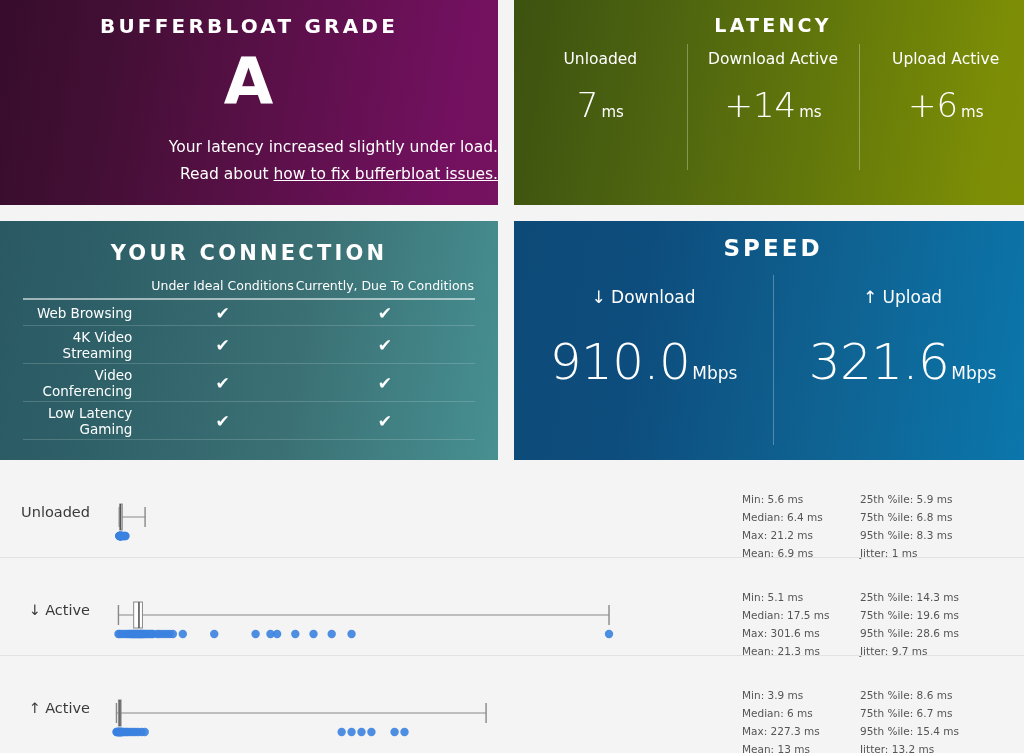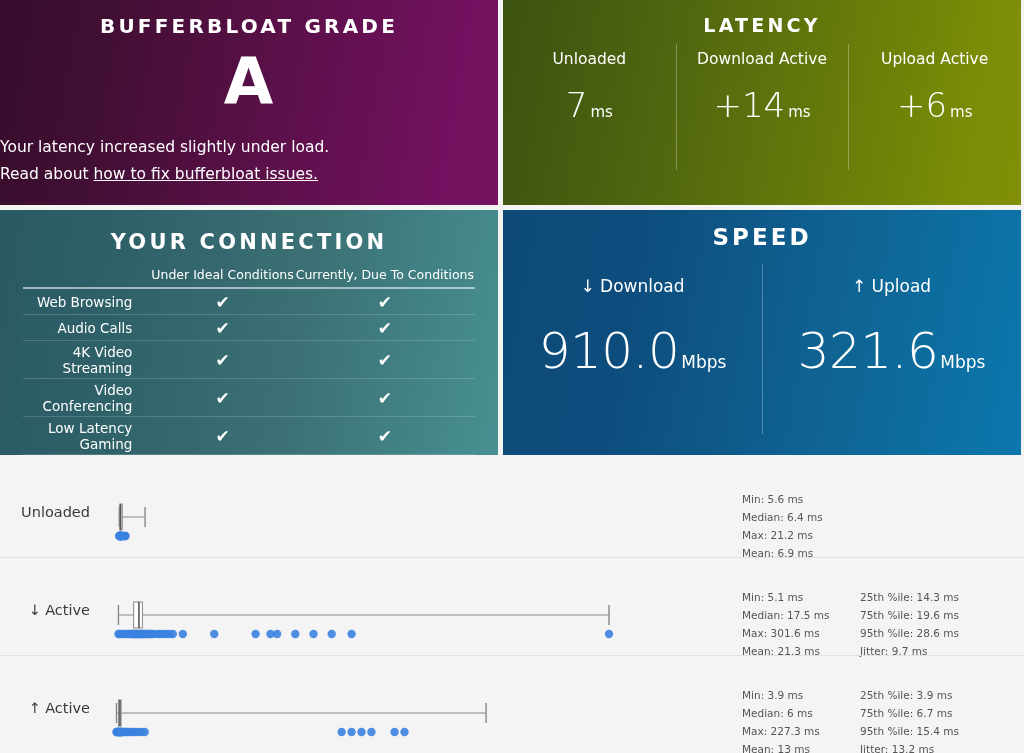--- a/index.html
+++ b/index.html
@@ -9,21 +9,21 @@
   body {
     width: 1024px; height: 753px;
     font-family: "DejaVu Sans", "Liberation Sans", sans-serif;
     overflow: hidden;
     position: relative;
   }
   .grid {
     display: grid;
     grid-template-columns: 498px 518px;
     grid-template-rows: 205px 245px;
-    gap: 5px;
+    gap: 16px;
     padding: 0 4px 0 0;
     width: 810px;
     box-sizing: border-box;
   }
 
   
   .panel {
     position: relative;
     color: #fff;
     overflow: hidden;
@@ -48,21 +48,21 @@
   
   .grade-letter {
     text-align: center;
     font-size: 64px;
     font-weight: 700;
     line-height: 1;
     margin-top: 12px;
     letter-spacing: 1px;
   }
   .grade-lines {
-    text-align: left;
+    text-align: right;
     margin-top: 20px;
     font-size: 15.5px;
     line-height: 1.72;
     font-weight: 400;
   }
   .grade-lines a {
     color: #fff;
     text-decoration: underline;
   }
 
@@ -226,25 +226,20 @@
       <thead>
         <tr>
           <th class="blank"></th>
           <th>Under Ideal Conditions</th>
           <th>Currently, Due To Conditions</th>
         </tr>
       </thead>
       <tbody>
         <tr>
           <td class="name">Web Browsing</td>
-          <td class="mark">✔</td>
-          <td class="mark">✔</td>
-        </tr>
-        <tr>
-          <td class="name">Audio Calls</td>
           <td class="mark">✔</td>
           <td class="mark">✔</td>
         </tr>
         <tr>
           <td class="name">4K Video Streaming</td>
           <td class="mark">✔</td>
           <td class="mark">✔</td>
         </tr>
         <tr>
           <td class="name">Video Conferencing</td>
@@ -309,20 +304,26 @@
             <circle cx="29.552727272727275" cy="76" r="4.2" fill="#3b82e0" fill-opacity="0.9"></circle>
           </g>
         </svg>
       </div>
     <div class="stats">
       <div class="col">
         <div>Min: 5.6 ms</div>
         <div>Median: 6.4 ms</div>
         <div>Max: 21.2 ms</div>
         <div>Mean: 6.9 ms</div>
+      </div>
+      <div class="col">
+        <div>25th %ile: 5.9 ms</div>
+        <div>75th %ile: 6.8 ms</div>
+        <div>95th %ile: 8.3 ms</div>
+        <div>Jitter: 1 ms</div>
       </div>
     </div>
   </div>
 
   <div class="lat-row">
     <div class="row-label">↓ Active</div>
     <div class="plot">
         <svg id="svg1" width="640" height="97">
           <g>
             <line x1="22.438181818181818" y1="57" x2="513.0109090909091" y2="57" stroke="#888888" stroke-width="1"></line>
@@ -434,20 +435,20 @@
         </svg>
       </div>
     <div class="stats">
       <div class="col">
         <div>Min: 3.9 ms</div>
         <div>Median: 6 ms</div>
         <div>Max: 227.3 ms</div>
         <div>Mean: 13 ms</div>
       </div>
       <div class="col">
-        <div>25th %ile: 3.9 ms</div>
+        <div>25th %ile: 8.6 ms</div>
         <div>75th %ile: 6.7 ms</div>
         <div>95th %ile: 15.4 ms</div>
         <div>Jitter: 13.2 ms</div>
       </div>
     </div>
   </div>
 </div>
 
 </body></html>

